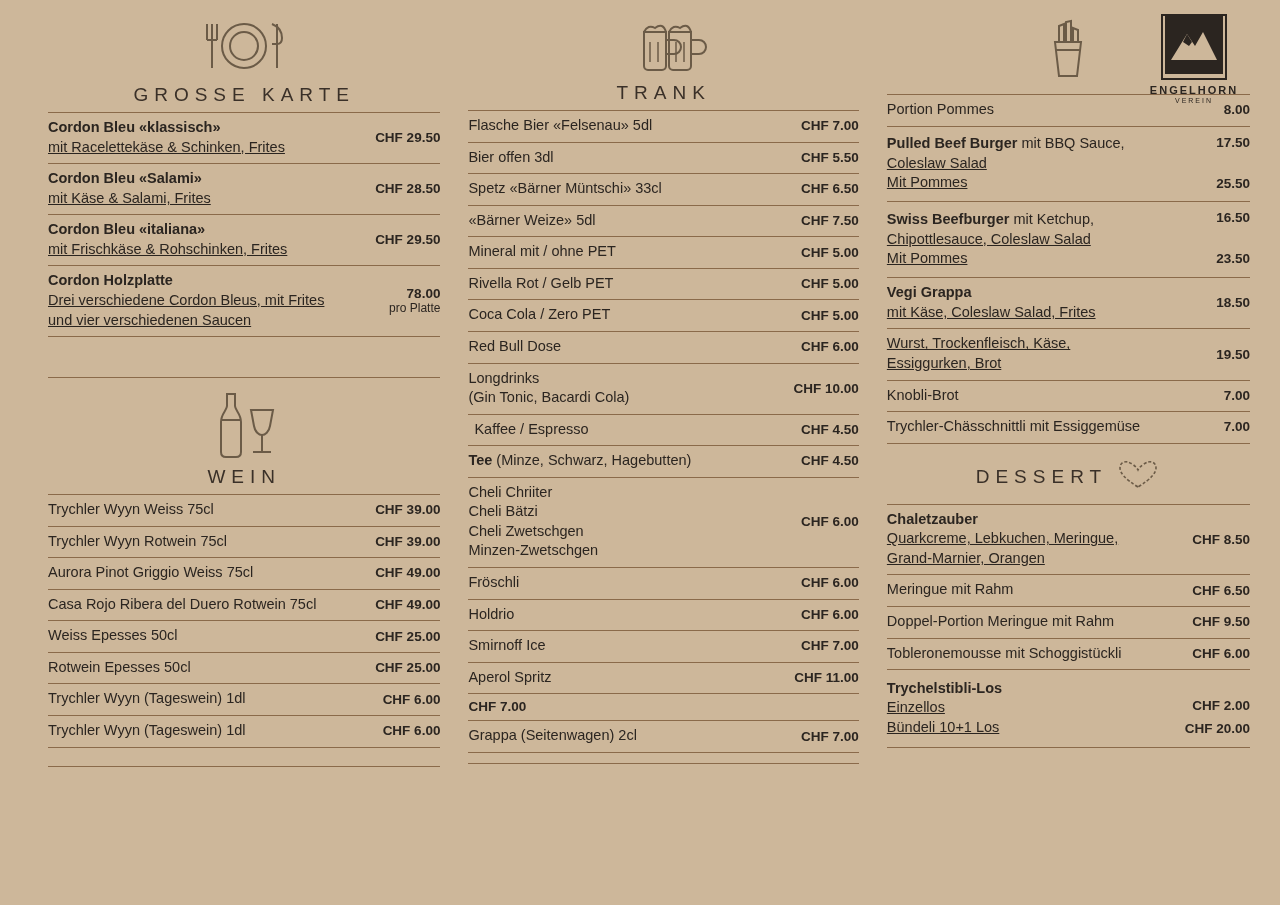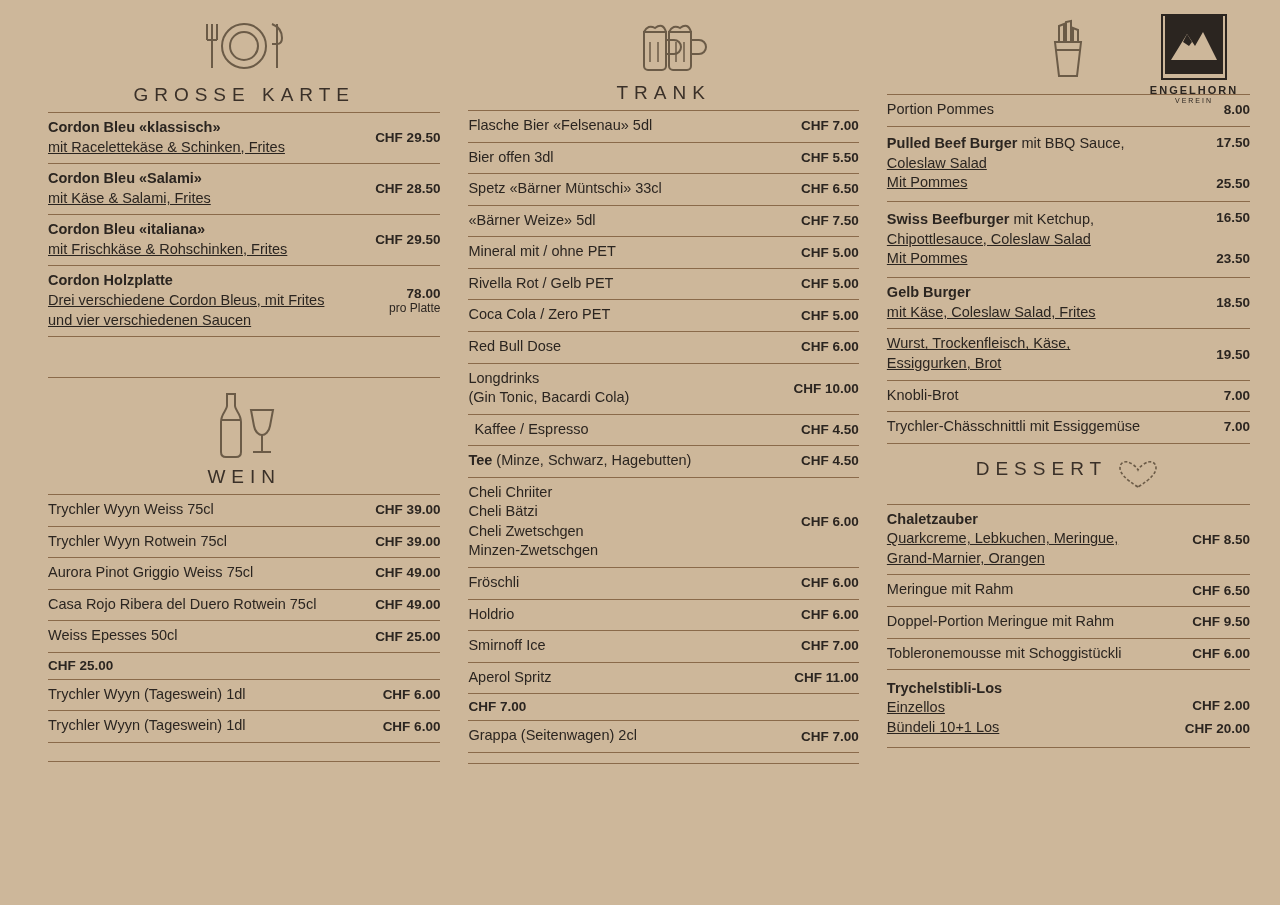--- a/index.html
+++ b/index.html
@@ -136,21 +136,21 @@
     color: #2b2520;
   }
   .logo-sub {
     font-size: 7px;
     letter-spacing: 2px;
     color: #2b2520;
     margin-top: 1px;
   }
   .dessert-head {
     display: flex;
-    align-items: flex-start;
+    align-items: center;
     justify-content: center;
     gap: 8px;
     margin: 14px 0 8px 0;
   }
 </style>
 </head>
 <body>
 
 <div class="page">
 
@@ -248,20 +248,23 @@
           </div>
         <div class="price">CHF 49.00</div>
       </div>
       <div class="row">
         <div class="desc">
             <div class="plain">Weiss Epesses 50cl</div>
           </div>
         <div class="price">CHF 25.00</div>
       </div>
       <div class="row">
+        <div class="desc">
+            <div class="plain">Rotwein Epesses 50cl</div>
+          </div>
         <div class="price">CHF 25.00</div>
       </div>
       <div class="row">
         <div class="desc">
             <div class="plain">Trychler Wyyn (Tageswein) 1dl</div>
           </div>
         <div class="price">CHF 6.00</div>
       </div>
       <div class="row">
         <div class="desc">
@@ -466,21 +469,21 @@
           <div class="price-lines">
             <div>16.50</div>
             <div style="height:18px"></div>
             <div>23.50</div>
           </div>
         </div>
       </div>
 
       <div class="row">
         <div class="desc">
-          <div class="name">Gelb Burger</div>
+          <div class="name">Vegi Grappa</div>
           <div class="sub">mit Käse, Coleslaw Salad, Frites</div>
         </div>
         <div class="price">18.50</div>
       </div>
 
       <div class="row">
         <div class="desc">
           <div class="sub" style="white-space:pre-line">Wurst, Trockenfleisch, Käse,
 Essiggurken, Brot</div>
         </div>

